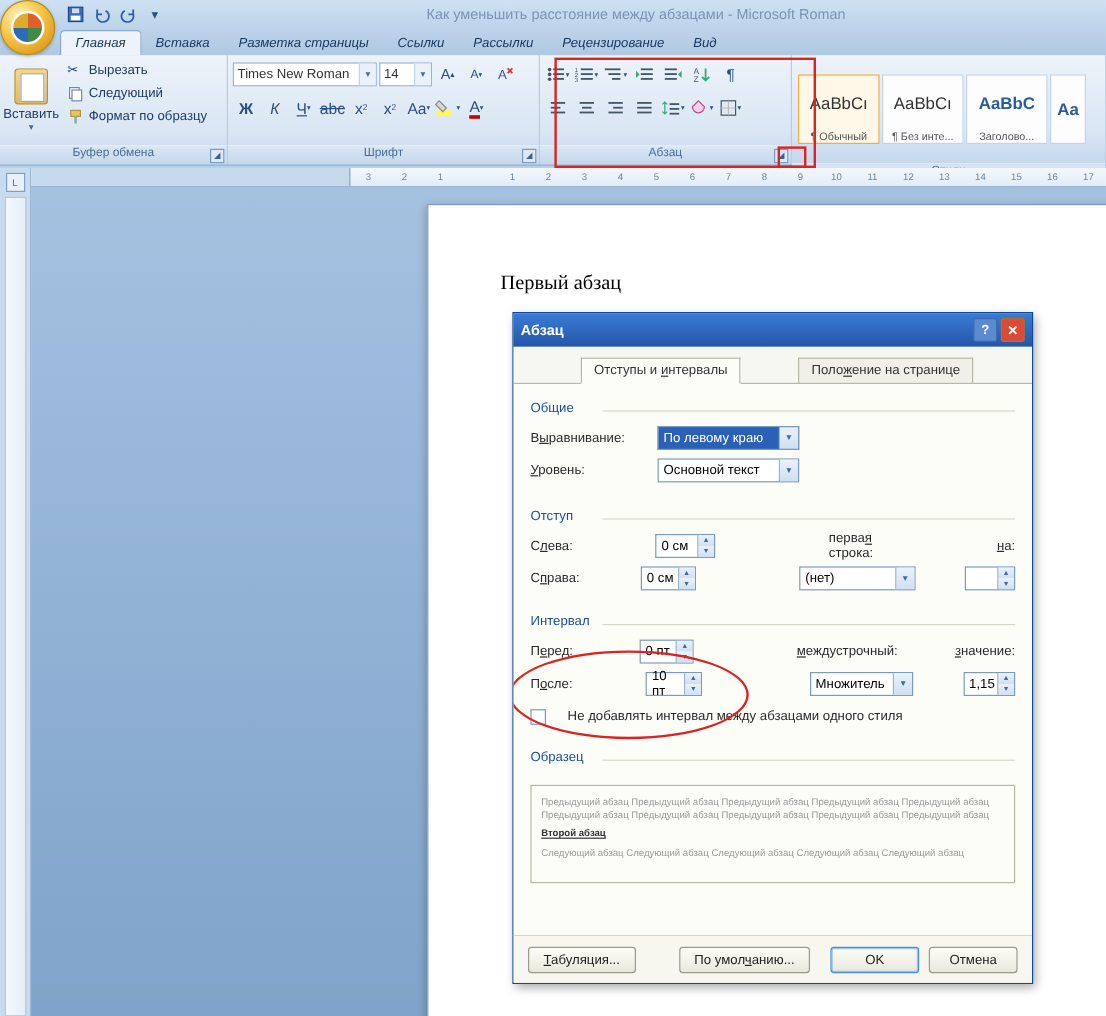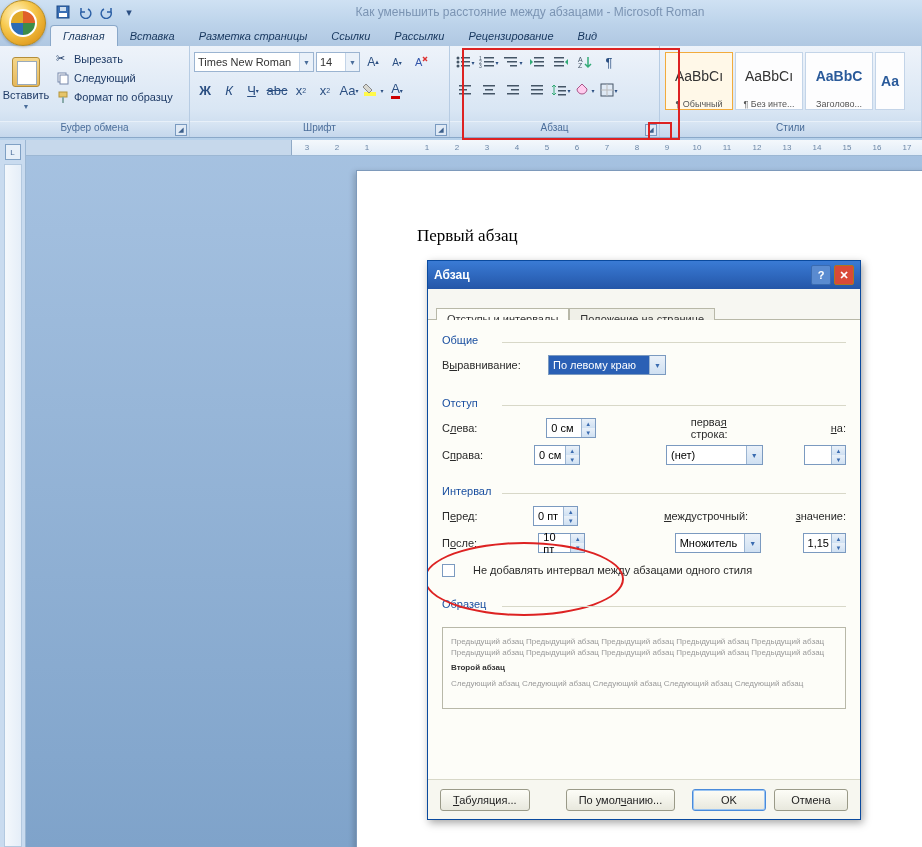--- a/index.html
+++ b/index.html
@@ -33,21 +33,21 @@
   .small-icon { width: 14px; height: 14px; display: inline-block; }
 
   .font-group { width: 260px; }
   .font-row { display: flex; gap: 2px; align-items: center; height: 24px; }
   .combo { height: 20px; border: 1px solid #9bb4d1; background: #fff; display: flex; align-items: center; padding: 0 3px; font-size: 11px; color: #333; position: relative; }
   .combo .arr { position: absolute; right: 0; top: 0; bottom: 0; width: 14px; border-left: 1px solid #c3d4e8; display: flex; align-items: center; justify-content: center; font-size: 7px; color: #4a6d9a; background: #eaf1f9; }
   .rbtn { width: 22px; height: 22px; display: flex; align-items: center; justify-content: center; font-size: 13px; color: #2b4f82; }
 
   .para-group { width: 210px; }
   .styles-group { flex: 1; }
-  .style-item { width: 68px; height: 58px; border: 1px solid #c3d4e8; background: #fdfdfe; margin: 2px 1px; display: flex; flex-direction: column; justify-content: space-between; text-align: center; font-size: 9px; color: #555; }
+  .style-item { width: 68px; height: 58px; border: 1px solid #c3d4e8; background: #fdfdfe; margin: 12px 1px; display: flex; flex-direction: column; justify-content: space-between; text-align: center; font-size: 9px; color: #555; }
   .style-item .preview { flex: 1; display: flex; align-items: center; justify-content: center; font-size: 14px; color: #333; }
   .style-item.sel { border: 1px solid #f2ab3c; background: #fff8e8; }
 
   .red-box { position: absolute; border: 2px solid #d22; pointer-events: none; }
   .red-box.ribbon-para { top: 48px; left: 462px; width: 218px; height: 92px; }
   .red-box.launcher { top: 122px; left: 648px; width: 24px; height: 18px; }
 
   
   .below { position: absolute; top: 140px; left: 0; right: 0; bottom: 0; display: flex; }
   .left-rail { width: 26px; background: #c9dbef; border-right: 1px solid #9cb7d3; display: flex; flex-direction: column; align-items: center; padding-top: 4px; }
@@ -62,40 +62,40 @@
   .page-text { position: absolute; top: 55px; left: 60px; font-family: 'Times New Roman', serif; font-size: 17px; color: #000; }
 
   
   .dialog { position: absolute; top: 260px; left: 427px; width: 434px; height: 560px; background: #efefe9; border: 1px solid #0a4a9e; box-shadow: 2px 3px 8px rgba(0,0,0,.35); display: flex; flex-direction: column; }
   .dlg-title { height: 28px; background: linear-gradient(to bottom,#3a7bd5,#2456a8); color: #fff; display: flex; align-items: center; padding: 0 6px; font-size: 12px; font-weight: bold; }
   .dlg-title .spacer { flex: 1; }
   .dlg-close { width: 20px; height: 20px; background: #d94a38; border: 1px solid #a72; color: #fff; display: flex; align-items: center; justify-content: center; font-size: 11px; font-weight: bold; margin-left: 3px; border-radius: 2px;}
   .dlg-help { width: 20px; height: 20px; background: #5a8bd0; border: 1px solid #3a6bb0; color: #fff; display: flex; align-items: center; justify-content: center; font-size: 11px; font-weight: bold; border-radius: 2px;}
 
   .dlg-tabs { display: flex; padding: 8px 8px 0 8px; background: #f7f7f2; border-bottom: 1px solid #b8b8a8; gap: 0; }
-  .dlg-tab { padding: 4px 10px; border: 1px solid #b8b8a8; background: #f0f0e8; font-size: 11px; color: #333; position: relative; top: 11px; }
+  .dlg-tab { padding: 4px 10px; border: 1px solid #b8b8a8; background: #f0f0e8; font-size: 11px; color: #333; position: relative; top: 1px; margin-left: 48px; }
   .dlg-tab.active { background: #fdfdf8; border-bottom: 1px solid #fdfdf8; }
 
   .dlg-body { flex: 1; padding: 10px 14px; background: #fdfdf8; font-size: 11px; color: #2a2a2a; overflow: hidden; }
   .fieldset-label { color: #1a4fa0; padding: 4px 0 6px 0; border-bottom: none; }
   .section-line { border-top: 1px solid #d8d8c8; margin-left: 60px; position: relative; top: -10px; }
   .row { display: flex; align-items: center; height: 24px; gap: 18px; margin-bottom: 3px; }
   .lbl { width: 88px; }
   .dcombo { height: 20px; border: 1px solid #7b9ac0; background: #fff; display: flex; align-items: center; padding: 0 4px; position: relative; font-size: 11px; color: #000; }
   .dcombo.sel { background: #2a60b5; color: #fff; }
   .dcombo .darr { position: absolute; right: 0; top: 0; bottom: 0; width: 16px; background: linear-gradient(to bottom,#eaf1f9,#cfe0f2); border-left: 1px solid #9bb4d1; display: flex; align-items: center; justify-content: center; font-size: 7px; color: #3a6bb0; }
   .spin { width: 50px; height: 20px; border: 1px solid #7b9ac0; background: #fff; display: flex; align-items: center; padding: 0 16px 0 4px; position: relative; font-size: 11px; color: #000; }
   .spin .sb { position: absolute; right: 0; top: 0; bottom: 0; width: 14px; display: flex; flex-direction: column; }
   .spin .sb div { flex:1; background: linear-gradient(to bottom,#eaf1f9,#cfe0f2); border-left: 1px solid #9bb4d1; font-size: 6px; display:flex;align-items:center;justify-content:center; color:#3a6bb0; }
   .chk { width: 13px; height: 13px; border: 1px solid #7b9ac0; background: #fff; display: inline-block; }
 
   .red-oval { position: absolute; border: 2px solid #d22; border-radius: 50%/50%; pointer-events: none; }
 
   .preview-box { border: 1px solid #b8b8a8; height: 82px; margin-top: 10px; padding: 8px; font-size: 8px; color: #999; line-height: 1.4; overflow:hidden;}
-  .preview-box .bold { color: #333; font-weight: bold; margin: 4px 0; }
+  .preview-box .bold { color: #333; font-weight: bold; margin: 4px 0; text-decoration: underline; }
 
   .dlg-footer { height: 40px; display: flex; align-items: center; padding: 0 12px; gap: 8px; border-top: 1px solid #d8d8c8; background: #f7f7f0; }
   .dbtn { height: 22px; padding: 0 12px; border: 1px solid #9a9a88; background: linear-gradient(to bottom,#fdfdf7,#e8e8dd); font-size: 11px; color: #222; border-radius: 3px; display:flex;align-items:center; }
   .dbtn.primary { border: 1px solid #4a8bda; box-shadow: 0 0 0 1px #9ac4f2 inset; }
 
   .u { text-decoration: underline; }
   svg { display: block; }
 </style>
 </head>
 <body>
@@ -422,20 +422,27 @@
   <div class="dlg-body" style="position:relative">
     <div class="fieldset-label">Общие</div>
     <div class="section-line"></div>
     <div class="row">
       <span class="lbl">В<span class="u">ы</span>равнивание:</span>
       <div class="dcombo sel" style="width:118px">
           <span>По левому краю</span>
           <div class="darr">▼</div>
         </div>
     </div>
+    <div class="row">
+      <span class="lbl"><span class="u">У</span>ровень:</span>
+      <div class="dcombo" style="width:118px">
+          <span>Основной текст</span>
+          <div class="darr">▼</div>
+        </div>
+    </div>
 
     <div class="fieldset-label" style="margin-top:16px">Отступ</div>
     <div class="section-line"></div>
     <div class="row">
       <span class="lbl">С<span class="u">л</span>ева:</span>
       <div class="spin">
           <span>0 см</span>
           <div class="sb">
             <div>▲</div>
             <div>▼</div>

